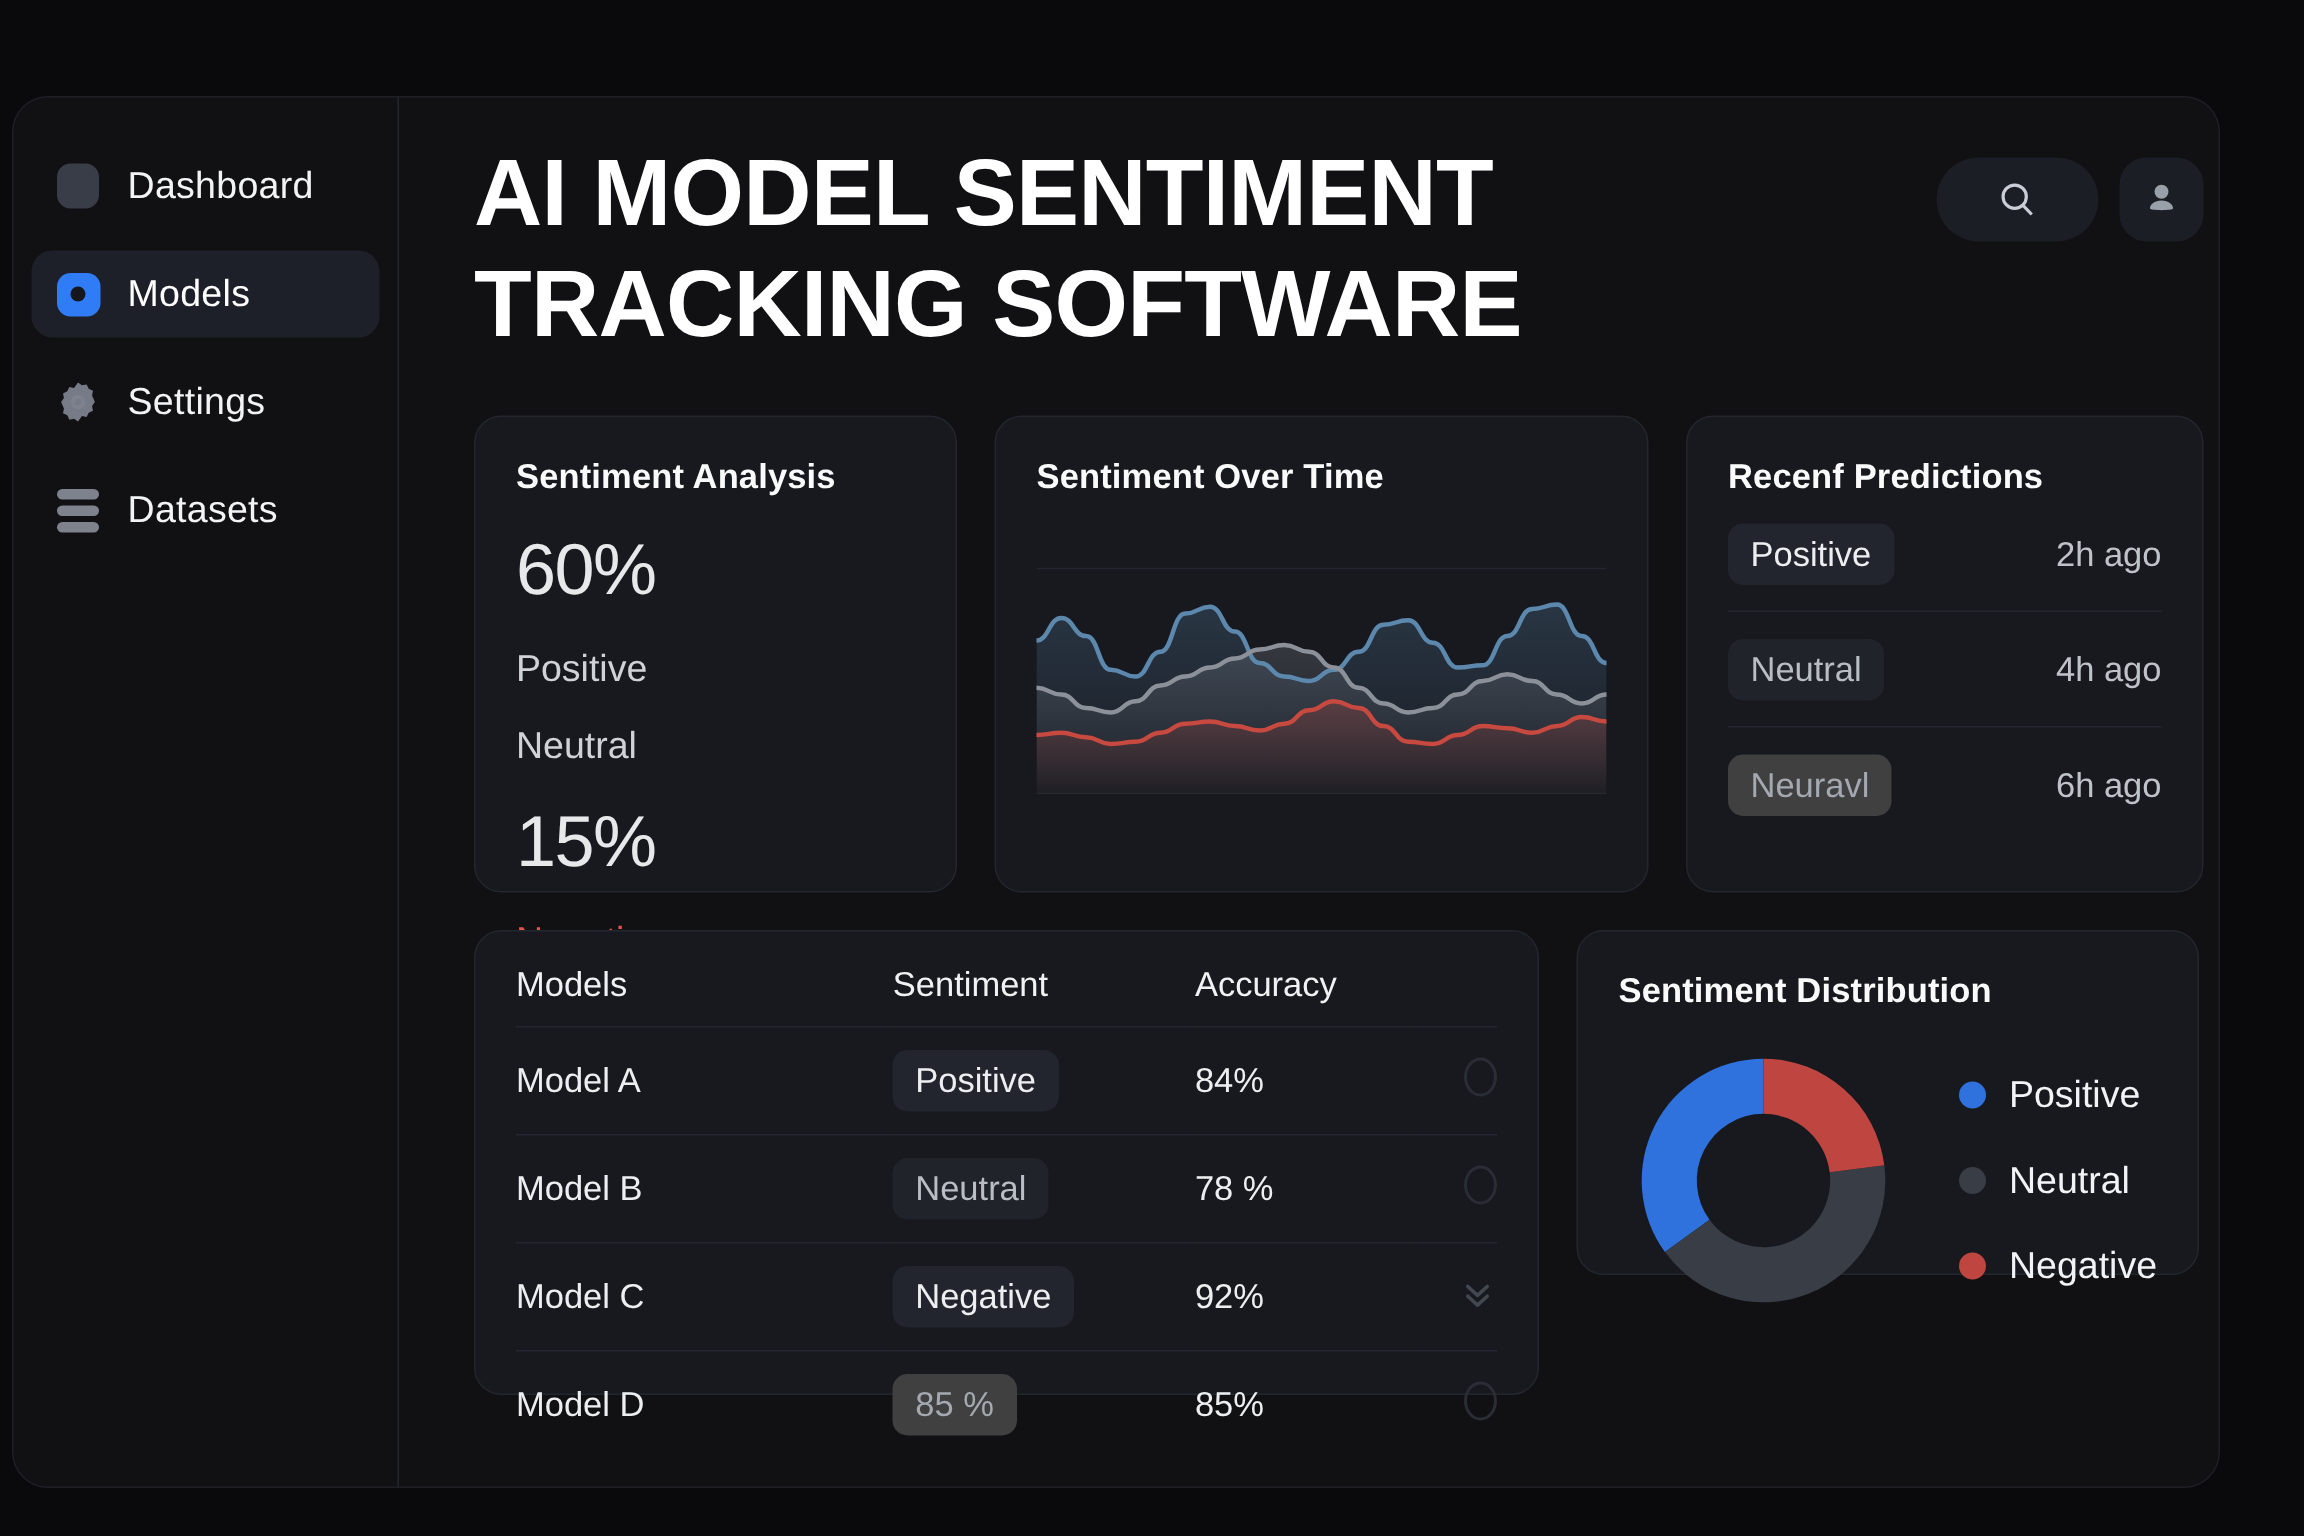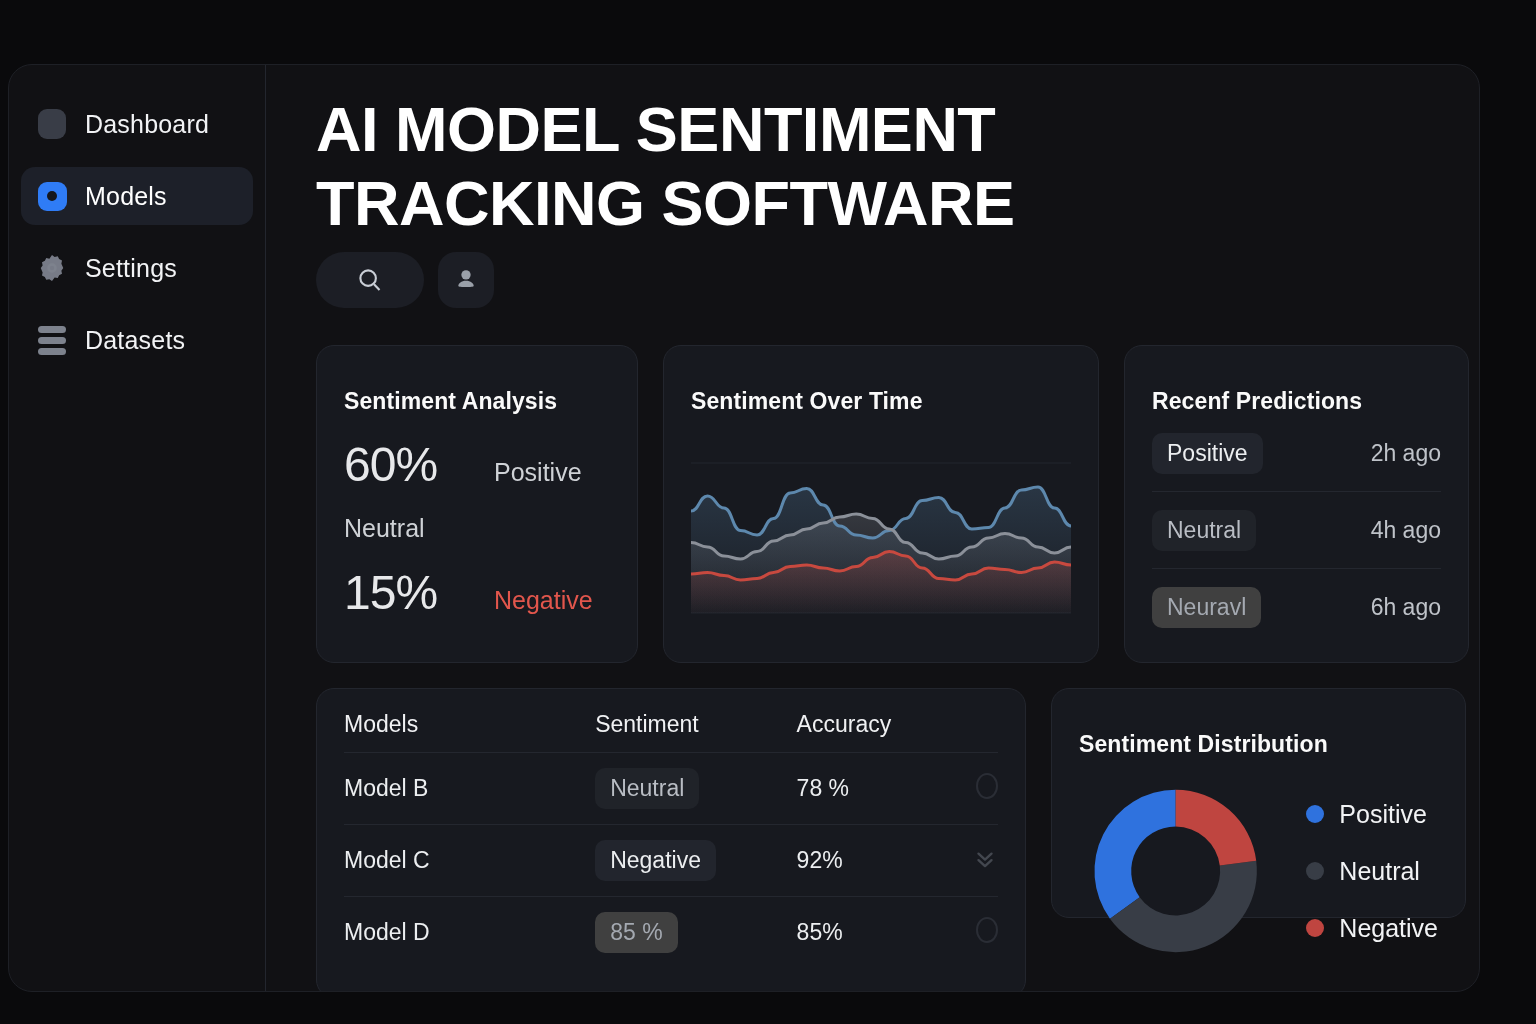--- a/index.html
+++ b/index.html
@@ -42,21 +42,21 @@
   .ico-models-sq {
     width: 29px; height: 29px; background: #2f7cf6; border-radius: 9px;
     display: flex; align-items: center; justify-content: center;
   }
   .ico-models-sq i { display: block; width: 10px; height: 10px; border-radius: 50%; background: #15171c; }
   .ico-ds { display: flex; flex-direction: column; gap: 4px; }
   .ico-ds span { display: block; width: 28px; height: 7px; border-radius: 4px; background: #7d828d; }
 
   
   .main { flex: 1; position: relative; padding: 28px 34px 0 50px; }
-  .topbar { display: flex; align-items: flex-start; justify-content: space-between; flex-direction: column; }
+  .topbar { display: flex; align-items: flex-start; justify-content: space-between; }
   h1.title {
     font-size: 63px; line-height: 1.17; font-weight: 700;
     letter-spacing: -0.5px; color: #ffffff; text-transform: uppercase;
     max-width: 780px;
   }
   .top-actions { display: flex; align-items: center; gap: 14px; margin-top: 12px; }
   .search-btn {
     width: 108px; height: 56px; border-radius: 28px; background: #1c1e25;
     display: flex; align-items: center; justify-content: center; cursor: pointer;
   }
@@ -64,32 +64,32 @@
     width: 56px; height: 56px; border-radius: 18px; background: #1c1e25;
     display: flex; align-items: center; justify-content: center; cursor: pointer;
   }
 
   
   .row { display: flex; gap: 25px; }
   .row1 { margin-top: 37px; }
   .row2 { margin-top: 25px; }
   .card {
     background: #17191f; border: 1px solid #23262e; border-radius: 18px;
-    padding: 42px 27px;
+    padding: 26px 27px;
   }
   .card-title { font-size: 23px; font-weight: 700; color: #fafafa; letter-spacing: .1px; }
 
   .c-sent { width: 322px; height: 318px; }
   .c-time { width: 436px; height: 318px; }
   .c-pred { width: 345px; height: 318px; }
   .c-table { width: 710px; height: 310px; padding: 22px 27px; }
   .c-dist { width: 415px; height: 230px; }
 
   
-  .sa-row { display: flex; align-items: baseline; gap: 24px; margin-top: 22px; }
+  .sa-row { display: flex; align-items: baseline; gap: 24px; margin-top: 22px; flex-direction: column; }
   .sa-pct { font-size: 48px; font-weight: 400; color: #e7e8ea; letter-spacing: -1px; min-width: 126px; }
   .sa-lbl { font-size: 25px; color: #cfd2d6; }
   .sa-lbl.neg { color: #e2564c; }
 
   
   .chart-wrap { margin-top: 30px; width: 100%; height: 185px; position: relative; }
   .chart-wrap svg { display: block; width: 100%; height: 100%; }
 
   
   .pred-row {
@@ -271,20 +271,26 @@
           <thead>
             <tr>
               <th class="col-model">Models</th>
               <th class="col-sent">Sentiment</th>
               <th class="col-acc">Accuracy</th>
               <th class="col-act"></th>
             </tr>
           </thead>
           <tbody>
             <tr>
+              <td>Model A</td>
+              <td><span class="chip">Positive</span></td>
+              <td>84%</td>
+              <td class="col-act"><span class="circ-ico"></span></td>
+            </tr>
+            <tr>
               <td>Model B</td>
               <td><span class="chip muted">Neutral</span></td>
               <td>78 %</td>
               <td class="col-act"><span class="circ-ico"></span></td>
             </tr>
             <tr>
               <td>Model C</td>
               <td><span class="chip">Negative</span></td>
               <td>92%</td>
               <td class="col-act">

